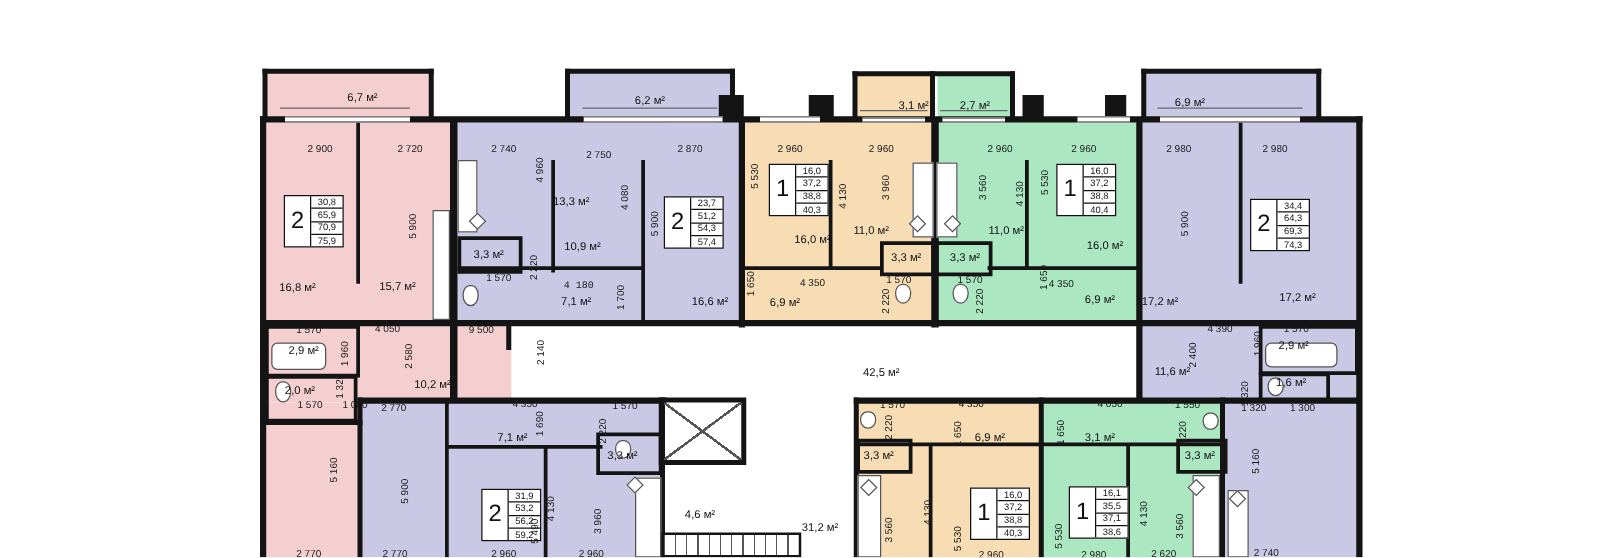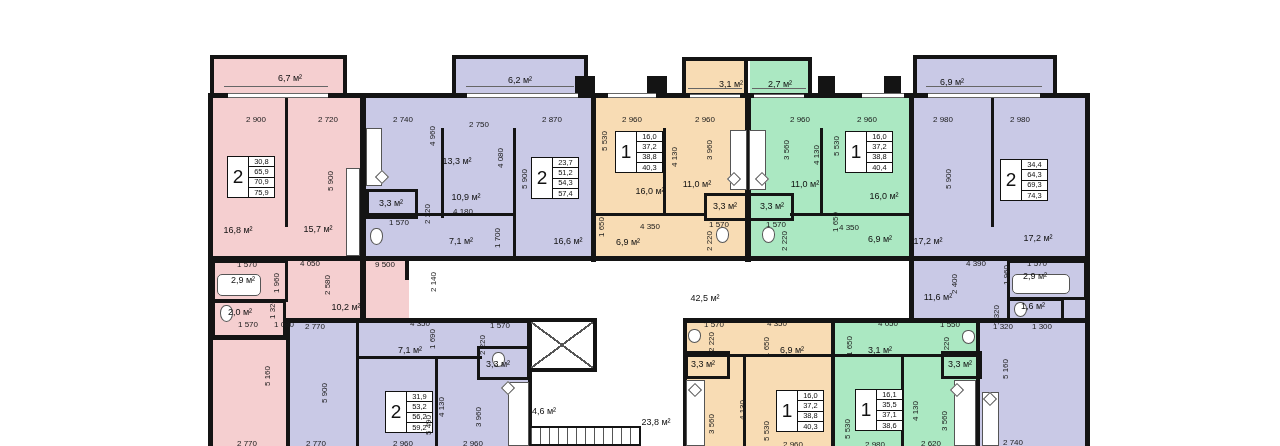--- a/index.html
+++ b/index.html
@@ -248,22 +248,22 @@
     <div class="area" style="left: 1038px; top: 238px;">17,2 м²</div>
     <div class="area" style="left: 243px; top: 280px;">2,9 м²</div>
     <div class="area" style="left: 240px; top: 312px;">2,0 м²</div>
     <div class="area" style="left: 346px; top: 307px;">10,2 м²</div>
     <div class="area" style="left: 705px; top: 298px;">42,5 м²</div>
     <div class="area" style="left: 938px; top: 297px;">11,6 м²</div>
     <div class="area" style="left: 1035px; top: 276px;">2,9 м²</div>
     <div class="area" style="left: 1033px; top: 306px;">1,6 м²</div>
     <div class="area" style="left: 410px; top: 350px;">7,1 м²</div>
     <div class="area" style="left: 498px; top: 364px;">3,3 м²</div>
-    <div class="area" style="left: 544px; top: 411px;">4,6 м²</div>
-    <div class="area" style="left: 656px; top: 422px;">23,8 м²</div>
+    <div class="area" style="left: 560px; top: 411px;">4,6 м²</div>
+    <div class="area" style="left: 656px; top: 422px;">31,2 м²</div>
     <div class="area" style="left: 703px; top: 364px;">3,3 м²</div>
     <div class="area" style="left: 792px; top: 350px;">6,9 м²</div>
     <div class="area" style="left: 880px; top: 350px;">3,1 м²</div>
     <div class="area" style="left: 960px; top: 364px;">3,3 м²</div>
     <div class="dim" style="left: 256px; top: 119px;">2 900</div>
     <div class="dim" style="left: 328px; top: 119px;">2 720</div>
     <div class="dim" style="left: 403px; top: 119px;">2 740</div>
     <div class="dim" style="left: 479px; top: 124px;">2 750</div>
     <div class="dim" style="left: 552px; top: 119px;">2 870</div>
     <div class="dim" style="left: 632px; top: 119px;">2 960</div>
@@ -278,21 +278,21 @@
     <div class="dim v" style="left: 524px; top: 179px;">5 900</div>
     <div class="dim v" style="left: 604px; top: 141px;">5 530</div>
     <div class="dim v" style="left: 674px; top: 157px;">4 130</div>
     <div class="dim v" style="left: 709px; top: 150px;">3 960</div>
     <div class="dim v" style="left: 786px; top: 150px;">3 560</div>
     <div class="dim v" style="left: 816px; top: 155px;">4 130</div>
     <div class="dim v" style="left: 836px; top: 146px;">5 530</div>
     <div class="dim v" style="left: 948px; top: 179px;">5 900</div>
     <div class="dim" style="left: 399px; top: 222px;">1 570</div>
     <div class="dim v" style="left: 427px; top: 214px;">2 220</div>
-    <div class="dim" style="left: 463px; top: 211px;">4 180</div>
+    <div class="dim" style="left: 463px; top: 229px; font-family: Liberation Mono, monospace;">4 180</div>
     <div class="dim v" style="left: 497px; top: 238px;">1 700</div>
     <div class="dim v" style="left: 601px; top: 227px;">1 650</div>
     <div class="dim" style="left: 650px; top: 226px;">4 350</div>
     <div class="dim" style="left: 719px; top: 224px;">1 570</div>
     <div class="dim v" style="left: 709px; top: 241px;">2 220</div>
     <div class="dim" style="left: 776px; top: 224px;">1 570</div>
     <div class="dim v" style="left: 784px; top: 241px;">2 220</div>
     <div class="dim v" style="left: 835px; top: 222px;">1 650</div>
     <div class="dim" style="left: 849px; top: 227px;">4 350</div>
     <div class="dim" style="left: 247px; top: 264px;">1 570</div>

